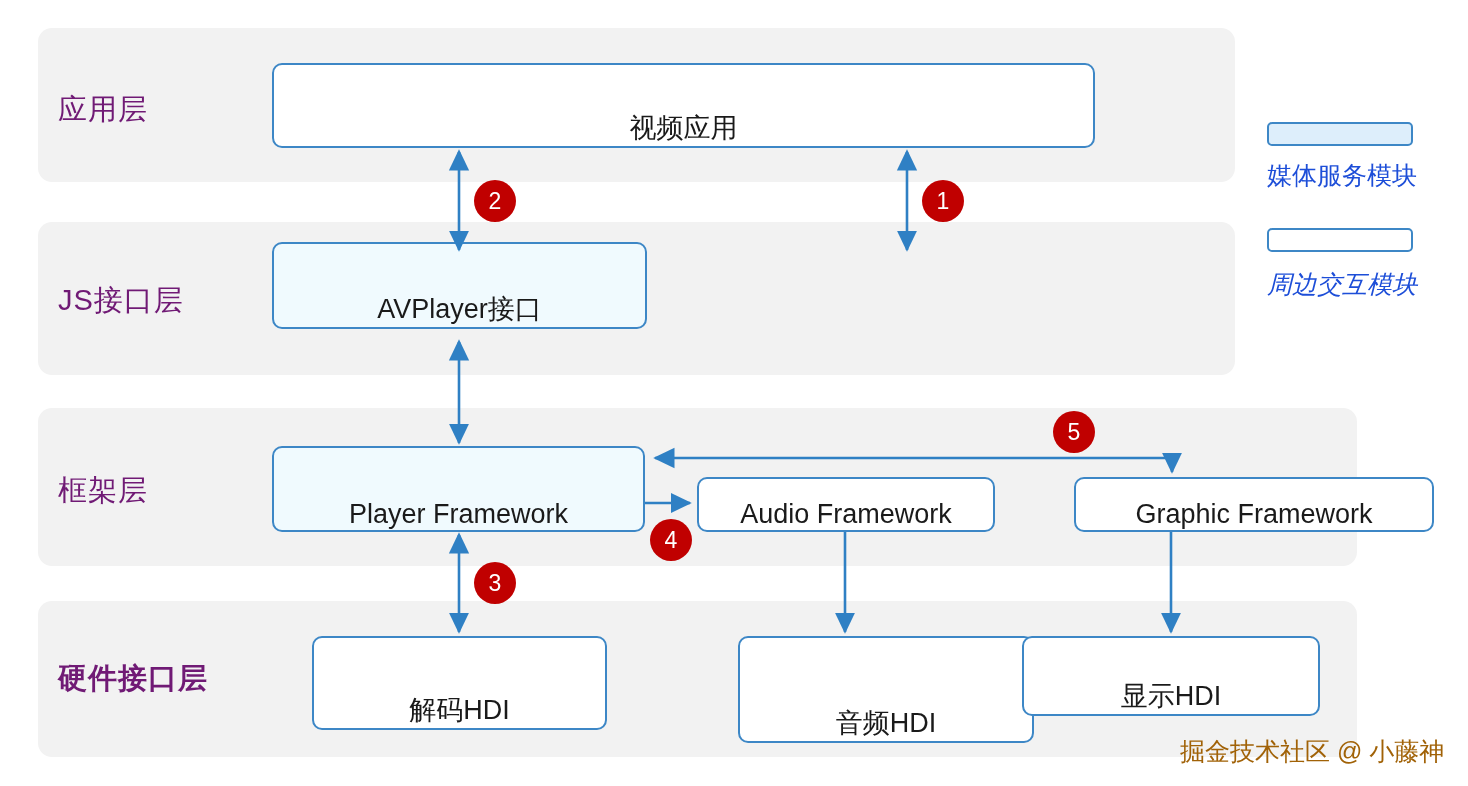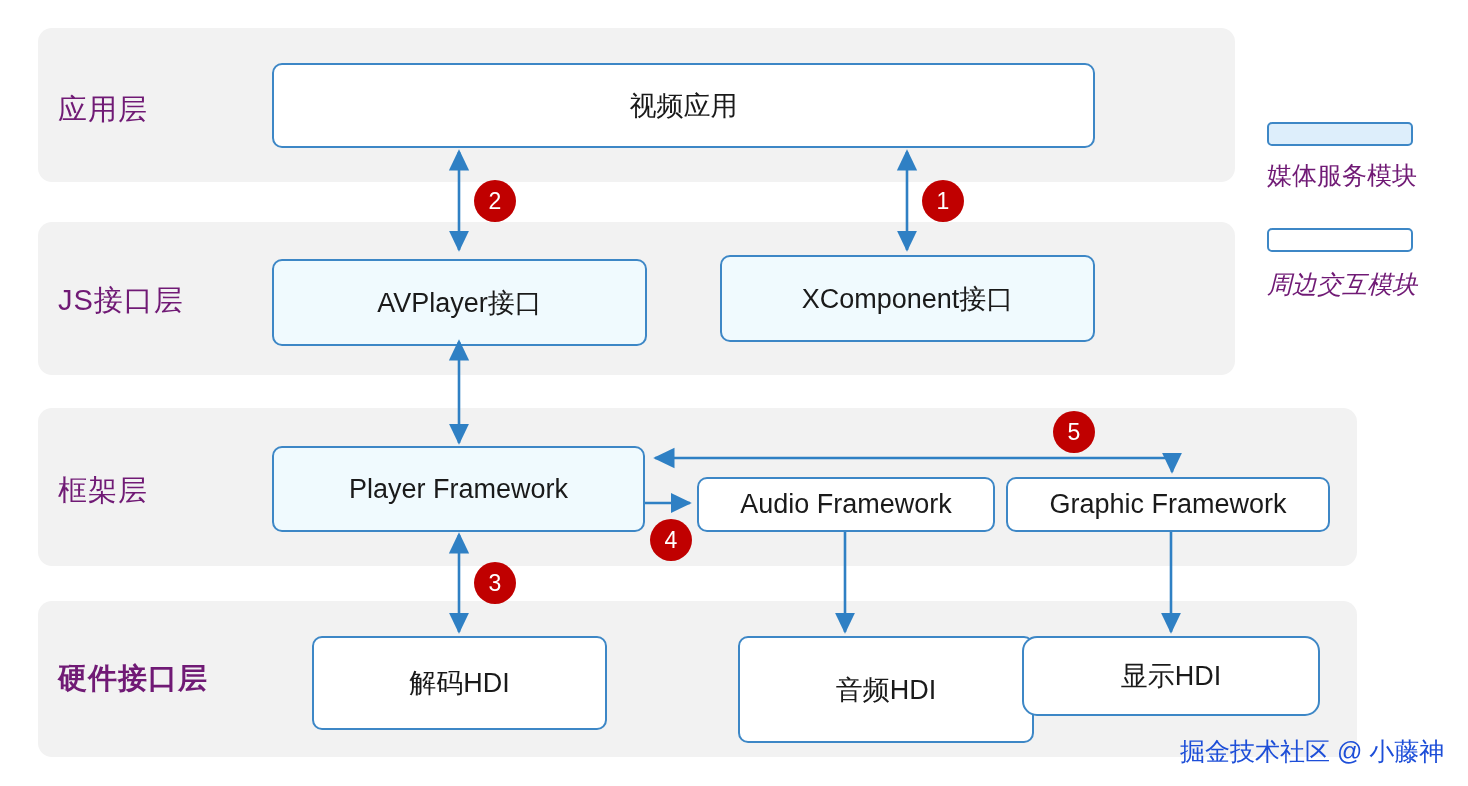--- a/index.html
+++ b/index.html
@@ -27,21 +27,21 @@
     color: #701a75;
     font-size: 29px;
     letter-spacing: 1px;
     white-space: nowrap;
   }
   .node {
     position: absolute;
     border: 2px solid #3d87c6;
     border-radius: 10px;
     display: flex;
-    align-items: center;
+    align-items: flex-end;
     justify-content: center;
     box-sizing: border-box;
     color: #1a1a1a;
     font-size: 27px;
     white-space: nowrap;
   }
   .node.media {
     background: #f0fafe;
   }
   .node.peripheral {
@@ -75,27 +75,27 @@
     height: 24px;
     border: 2px solid #3d87c6;
     border-radius: 5px;
     box-sizing: border-box;
   }
   .legend-swatch.media { background: #ddeefb; }
   .legend-swatch.peripheral { background: #ffffff; }
   .legend-text {
     position: absolute;
     font-size: 25px;
-    color: #701a75;
+    color: #1d4ed8;
     white-space: nowrap;
   }
   .watermark {
     position: absolute;
     font-size: 25px;
-    color: #1d4ed8;
+    color: #a16207;
     white-space: nowrap;
   }
 </style>
 </head>
 <body>
 
 <div id="canvas">
 
   <div class="layer-panel" style="left:38px; top:28px; width:1197px; height:154px;"></div>
   <div class="layer-panel" style="left:38px; top:222px; width:1197px; height:153px;"></div>
@@ -132,49 +132,46 @@
 
     <line x1="845" y1="532" x2="845" y2="632" stroke="#2f80c4" stroke-width="2.6" marker-end="url(#arrowEnd)"></line>
 
     <line x1="1171" y1="532" x2="1171" y2="632" stroke="#2f80c4" stroke-width="2.6" marker-end="url(#arrowEnd)"></line>
   </svg>
 
   <div class="node peripheral" style="left:272px; top:63px; width:823px; height:85px;">
     <span>视频应用</span>
   </div>
 
-  <div class="node media" style="left:272px; top:259px; width:375px; height:87px;">
+  <div class="node media" style="left:272px; top:242px; width:375px; height:87px;">
     <span>AVPlayer接口</span>
   </div>
 
-  <div class="node media" style="left:720px; top:255px; width:375px; height:87px;">
-    <span>XComponent接口</span>
-  </div>
 
   <div class="node media" style="left:272px; top:446px; width:373px; height:86px;">
     <span>Player Framework</span>
   </div>
 
   <div class="node peripheral" style="left:697px; top:477px; width:298px; height:55px;">
     <span>Audio Framework</span>
   </div>
 
-  <div class="node peripheral" style="left:1006px; top:477px; width:324px; height:55px;">
+  <div class="node peripheral" style="left:1074px; top:477px; width:360px; height:55px;">
     <span>Graphic Framework</span>
   </div>
 
   <div class="node peripheral" style="left:312px; top:636px; width:295px; height:94px;">
     <span>解码HDI</span>
   </div>
 
   <div class="node peripheral" style="left:738px; top:636px; width:296px; height:107px;">
     <span>音频HDI</span>
   </div>
 
-  <div class="node peripheral" style="left:1022px; top:636px; width:298px; height:80px;border-radius:15px;">
+  <div class="node peripheral" style="left:1022px; top:636px; width:298px; height:80px;">
     <span>显示HDI</span>
   </div>
 
   <div class="badge" style="left:474px; top:180px;">2</div>
   <div class="badge" style="left:922px; top:180px;">1</div>
   <div class="badge" style="left:474px; top:562px;">3</div>
   <div class="badge" style="left:650px; top:519px;">4</div>
   <div class="badge" style="left:1053px; top:411px;">5</div>
 
   <div class="legend-swatch media" style="left:1267px; top:122px;"></div>

